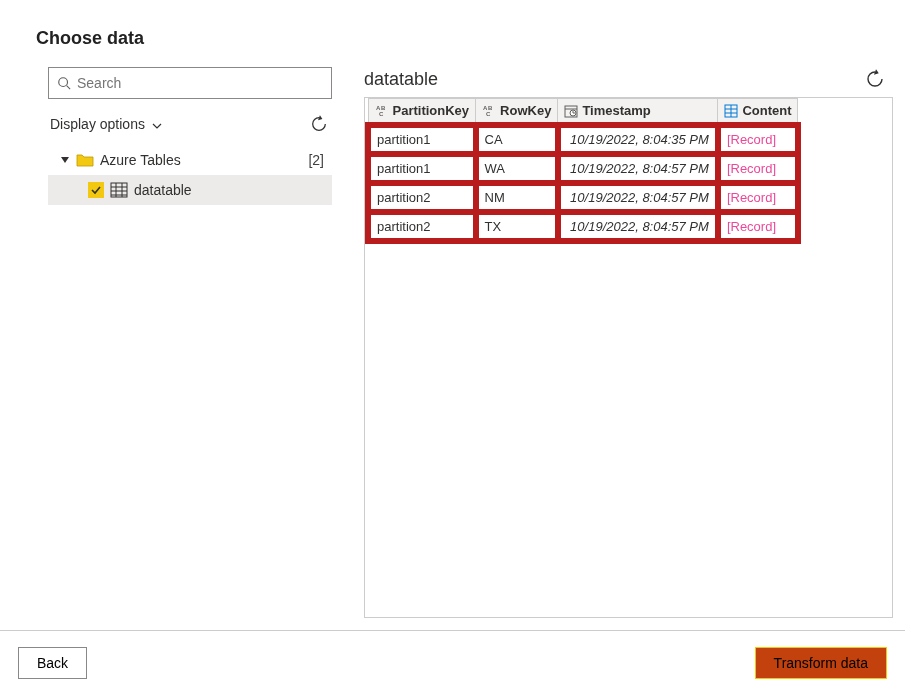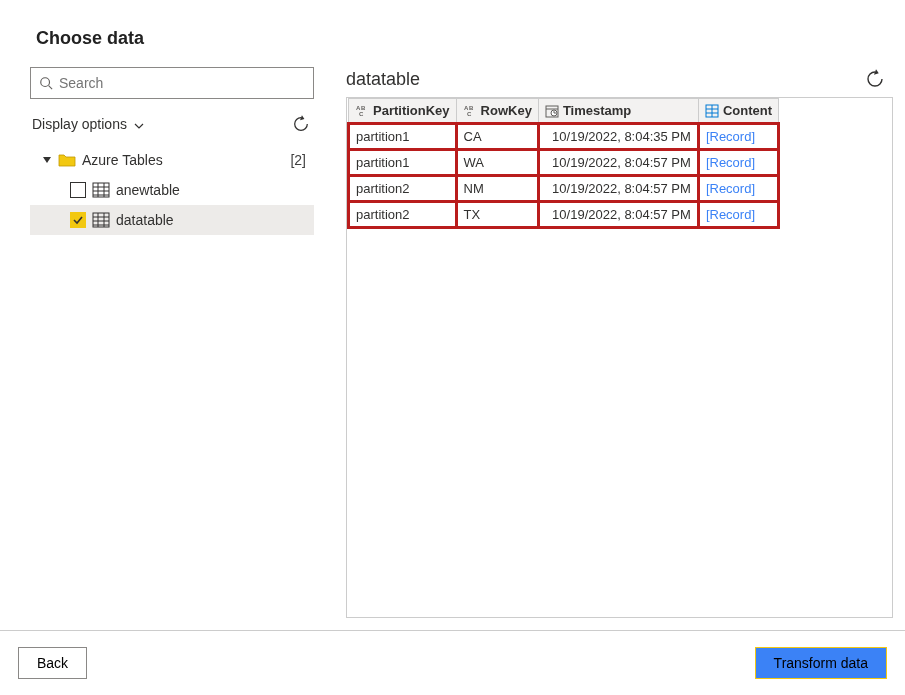--- a/index.html
+++ b/index.html
@@ -18,21 +18,21 @@
       padding: 28px 36px 18px 36px;
     }
     .header h1 {
       font-size: 18px;
       font-weight: 600;
       color: #222;
     }
     .main {
       flex: 1;
       display: flex;
-      padding: 0 12px 12px 30px;
+      padding: 0 12px 12px 48px;
       gap: 32px;
       min-height: 0;
     }
     .left {
       width: 284px;
       flex-shrink: 0;
     }
     .search-wrap {
       display: flex;
       align-items: center;
@@ -136,48 +136,48 @@
       font-weight: 600;
       padding: 4px 6px;
       white-space: nowrap;
     }
     table.preview-table th .th-inner {
       display: flex;
       align-items: center;
       gap: 4px;
     }
     table.preview-table td {
-      border: 3px solid #b91c1c;
+      border: 6px solid #b91c1c;
       padding: 4px 6px;
       white-space: nowrap;
     }
     .col-pk { width: 104px; }
     .col-rk { width: 80px; }
-    .col-ts { width: 160px; text-align: right; }
+    .col-ts { width: 160px; font-style: italic; text-align: right; }
     .col-ct { width: 78px; }
-    .record-link { color: #3b82f6; cursor: pointer; }
+    .record-link { color: #ec4899; cursor: pointer; }
     .footer {
       border-top: 1px solid #ccc;
       padding: 16px 18px;
       display: flex;
       align-items: center;
       gap: 24px;
     }
     .footer .spacer { flex: 1; }
     .btn {
       height: 32px;
       padding: 0 18px;
       font-size: 14px;
       border: 1px solid #8a8886;
       background: #fff;
       cursor: pointer;
       font-family: inherit;
     }
     .btn.primary {
-      background: #3b82f6;
+      background: #c2410c;
       border-color: #f2c811;
       font-weight: 400;
     }
     svg { display: block; }
   </style>
 </head>
 <body>
 
 <div class="header">
   <h1>Choose data</h1>
@@ -220,34 +220,20 @@
       </span>
       <span>
         <svg width="18" height="16" viewBox="0 0 18 16">
             <path d="M1 3 L6 3 L8 5 L17 5 L17 14 L1 14 Z" fill="#f2c811" stroke="#c09800" stroke-width="0.8"></path>
           </svg>
       </span>
       <span>Azure Tables</span>
       <span class="count">[2]</span>
     </div>
 
-    <div class="tree-node tree-child">
-      <span class="checkbox"></span>
-      <span>
-        <svg width="18" height="16" viewBox="0 0 18 16">
-            <rect x="1" y="1" width="16" height="14" fill="none" stroke="#323130"></rect>
-            <line x1="1" y1="5" x2="17" y2="5" stroke="#323130"></line>
-            <line x1="1" y1="9" x2="17" y2="9" stroke="#323130"></line>
-            <line x1="1" y1="13" x2="17" y2="13" stroke="#323130"></line>
-            <line x1="6" y1="1" x2="6" y2="15" stroke="#323130"></line>
-            <line x1="12" y1="1" x2="12" y2="15" stroke="#323130"></line>
-          </svg>
-      </span>
-      <span>anewtable</span>
-    </div>
 
     <div class="tree-node tree-child selected">
       <span class="checkbox checked">
         <svg width="12" height="12" viewBox="0 0 12 12">
             <path d="M2 6 L5 9 L10 3" fill="none" stroke="#323130" stroke-width="1.6"></path>
           </svg>
       </span>
       <span>
         <svg width="18" height="16" viewBox="0 0 18 16">
             <rect x="1" y="1" width="16" height="14" fill="none" stroke="#323130"></rect>

